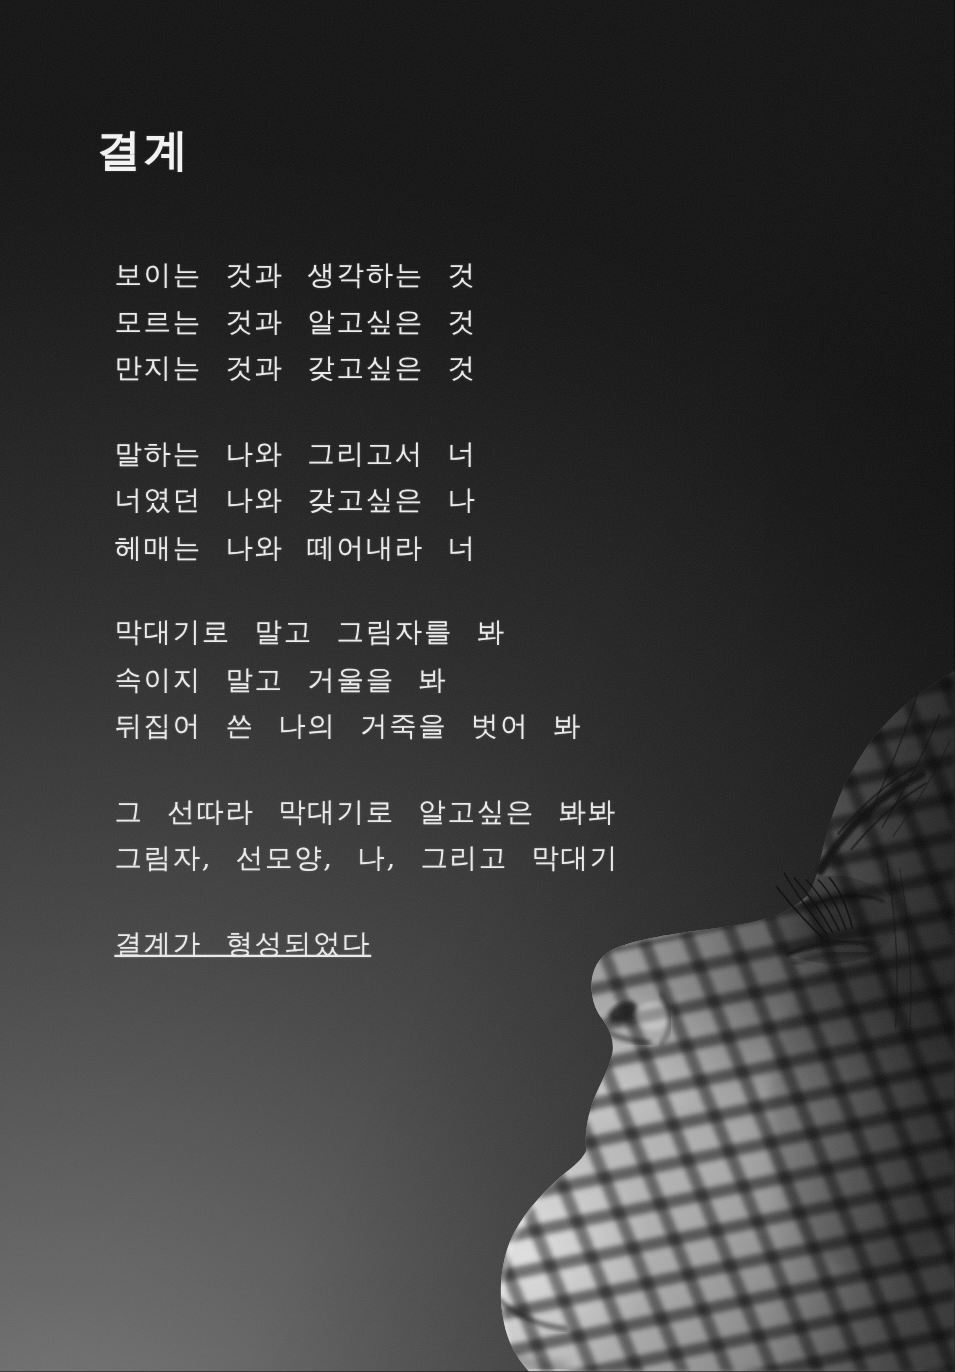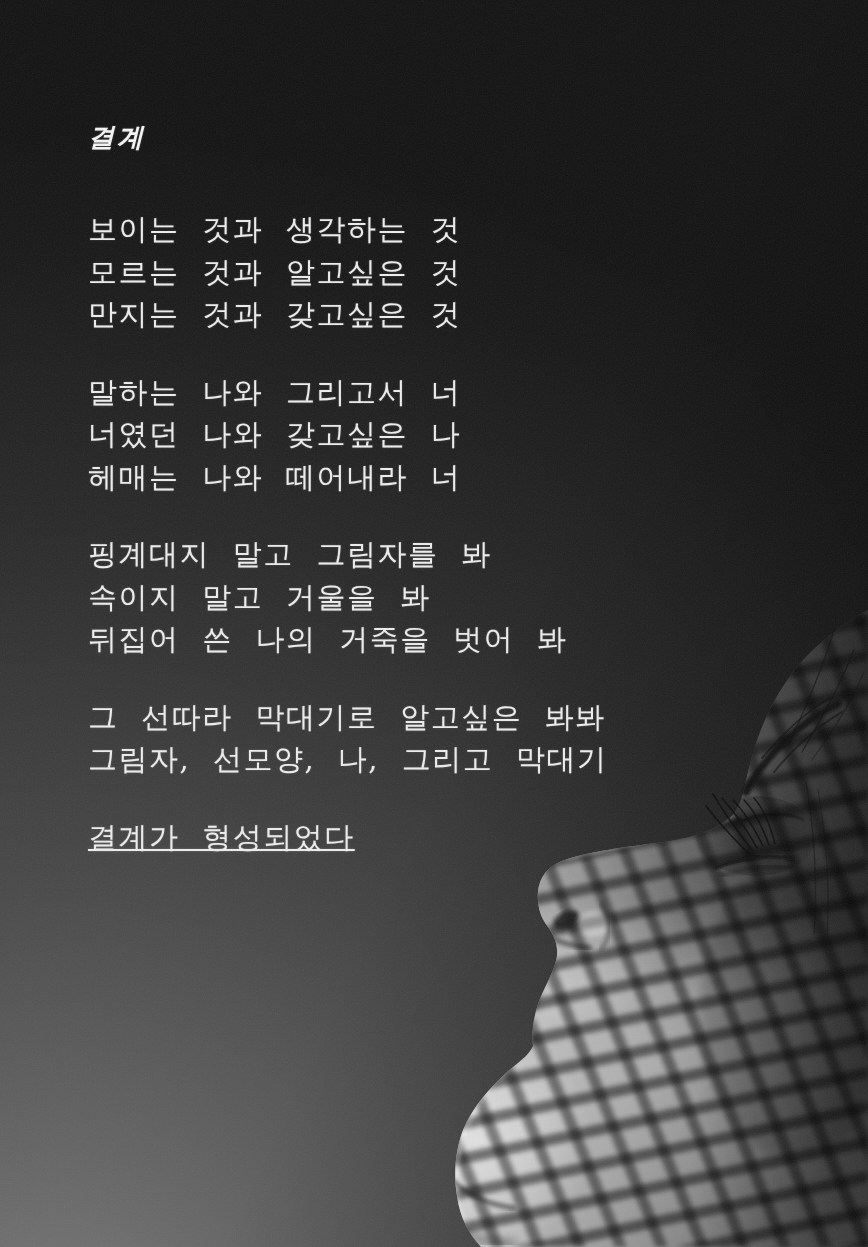--- a/index.html
+++ b/index.html
@@ -12,29 +12,30 @@
       radial-gradient(150% 100% at 6% 110%, #7d7d7d 0%, #666666 16%, #444444 42%, #282828 68%, #171717 90%, #121212 100%);
     font-family:"DejaVu Serif","Liberation Serif",serif;
   }
   .face-svg{position:absolute;left:0;top:0;}
   .poem{
     position:absolute;left:88px;top:112px;
     color:#ededed;
     text-shadow:0 0 2px rgba(255,255,255,0.25);
   }
   .poem-title{
-    font-size:26px;font-weight:bold;letter-spacing:3px;
-    line-height:50px;margin:0 0 46px 0;color:#f5f5f5;font-style:italic;
+    font-size:40px;font-weight:bold;letter-spacing:3px;
+    line-height:50px;margin:0 0 67px 0;color:#f5f5f5;
   }
   .stanza{margin:0 0 35px 0;}
   .stanza:last-child{margin-bottom:0;text-decoration:underline;}
   .poem-line{
-    font-size:29px;line-height:42.5px;
+    font-size:25px;line-height:42.5px;
     letter-spacing:1.5px;word-spacing:12px;
     white-space:nowrap;
+    margin-left:16px;
   }
   .grain-svg{position:absolute;left:0;top:0;pointer-events:none;}
 </style>
 </head>
 <body>
 
 <div class="canvas">
 
   <svg class="face-svg" width="868" height="1247" viewBox="0 0 868 1247" aria-hidden="true">
     <defs>
@@ -171,21 +172,21 @@
       <div class="poem-line">만지는 것과 갖고싶은 것</div>
     </div>
 
     <div class="stanza">
       <div class="poem-line">말하는 나와 그리고서 너</div>
       <div class="poem-line">너였던 나와 갖고싶은 나</div>
       <div class="poem-line">헤매는 나와 떼어내라 너</div>
     </div>
 
     <div class="stanza">
-      <div class="poem-line">핑계대지 말고 그림자를 봐</div>
+      <div class="poem-line">막대기로 말고 그림자를 봐</div>
       <div class="poem-line">속이지 말고 거울을 봐</div>
       <div class="poem-line">뒤집어 쓴 나의 거죽을 벗어 봐</div>
     </div>
 
     <div class="stanza">
       <div class="poem-line">그 선따라 막대기로 알고싶은 봐봐</div>
       <div class="poem-line">그림자, 선모양, 나, 그리고 막대기</div>
     </div>
 
 

